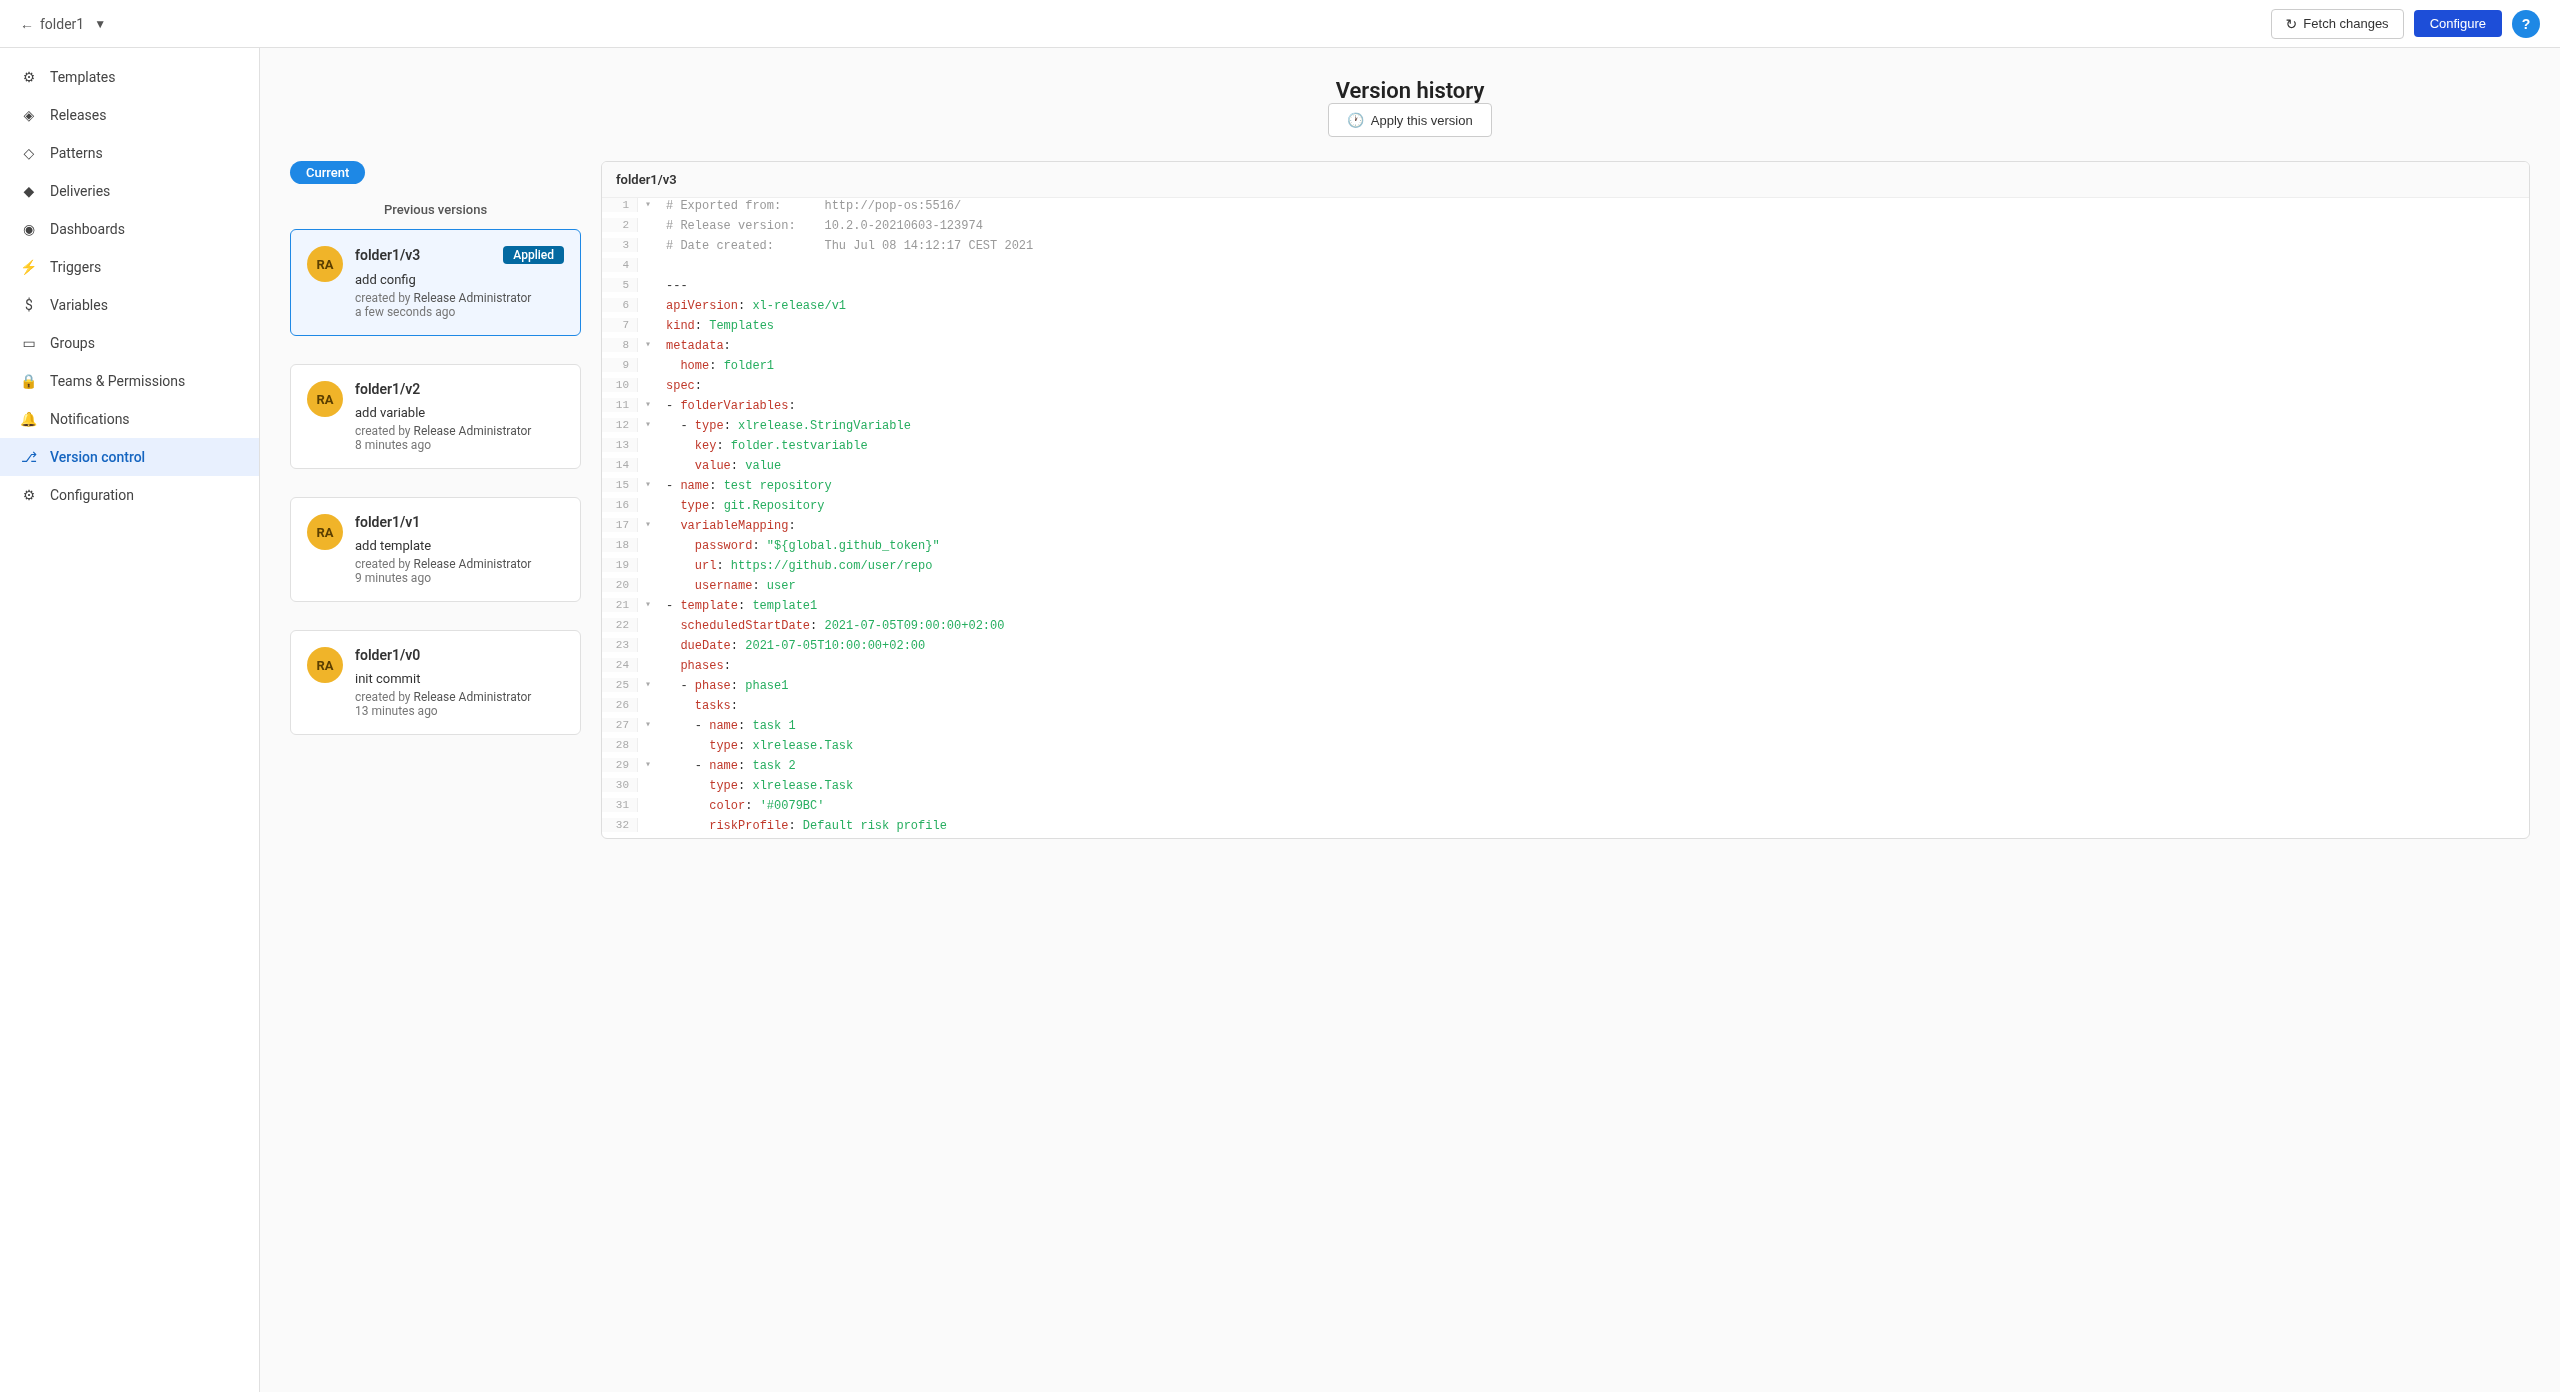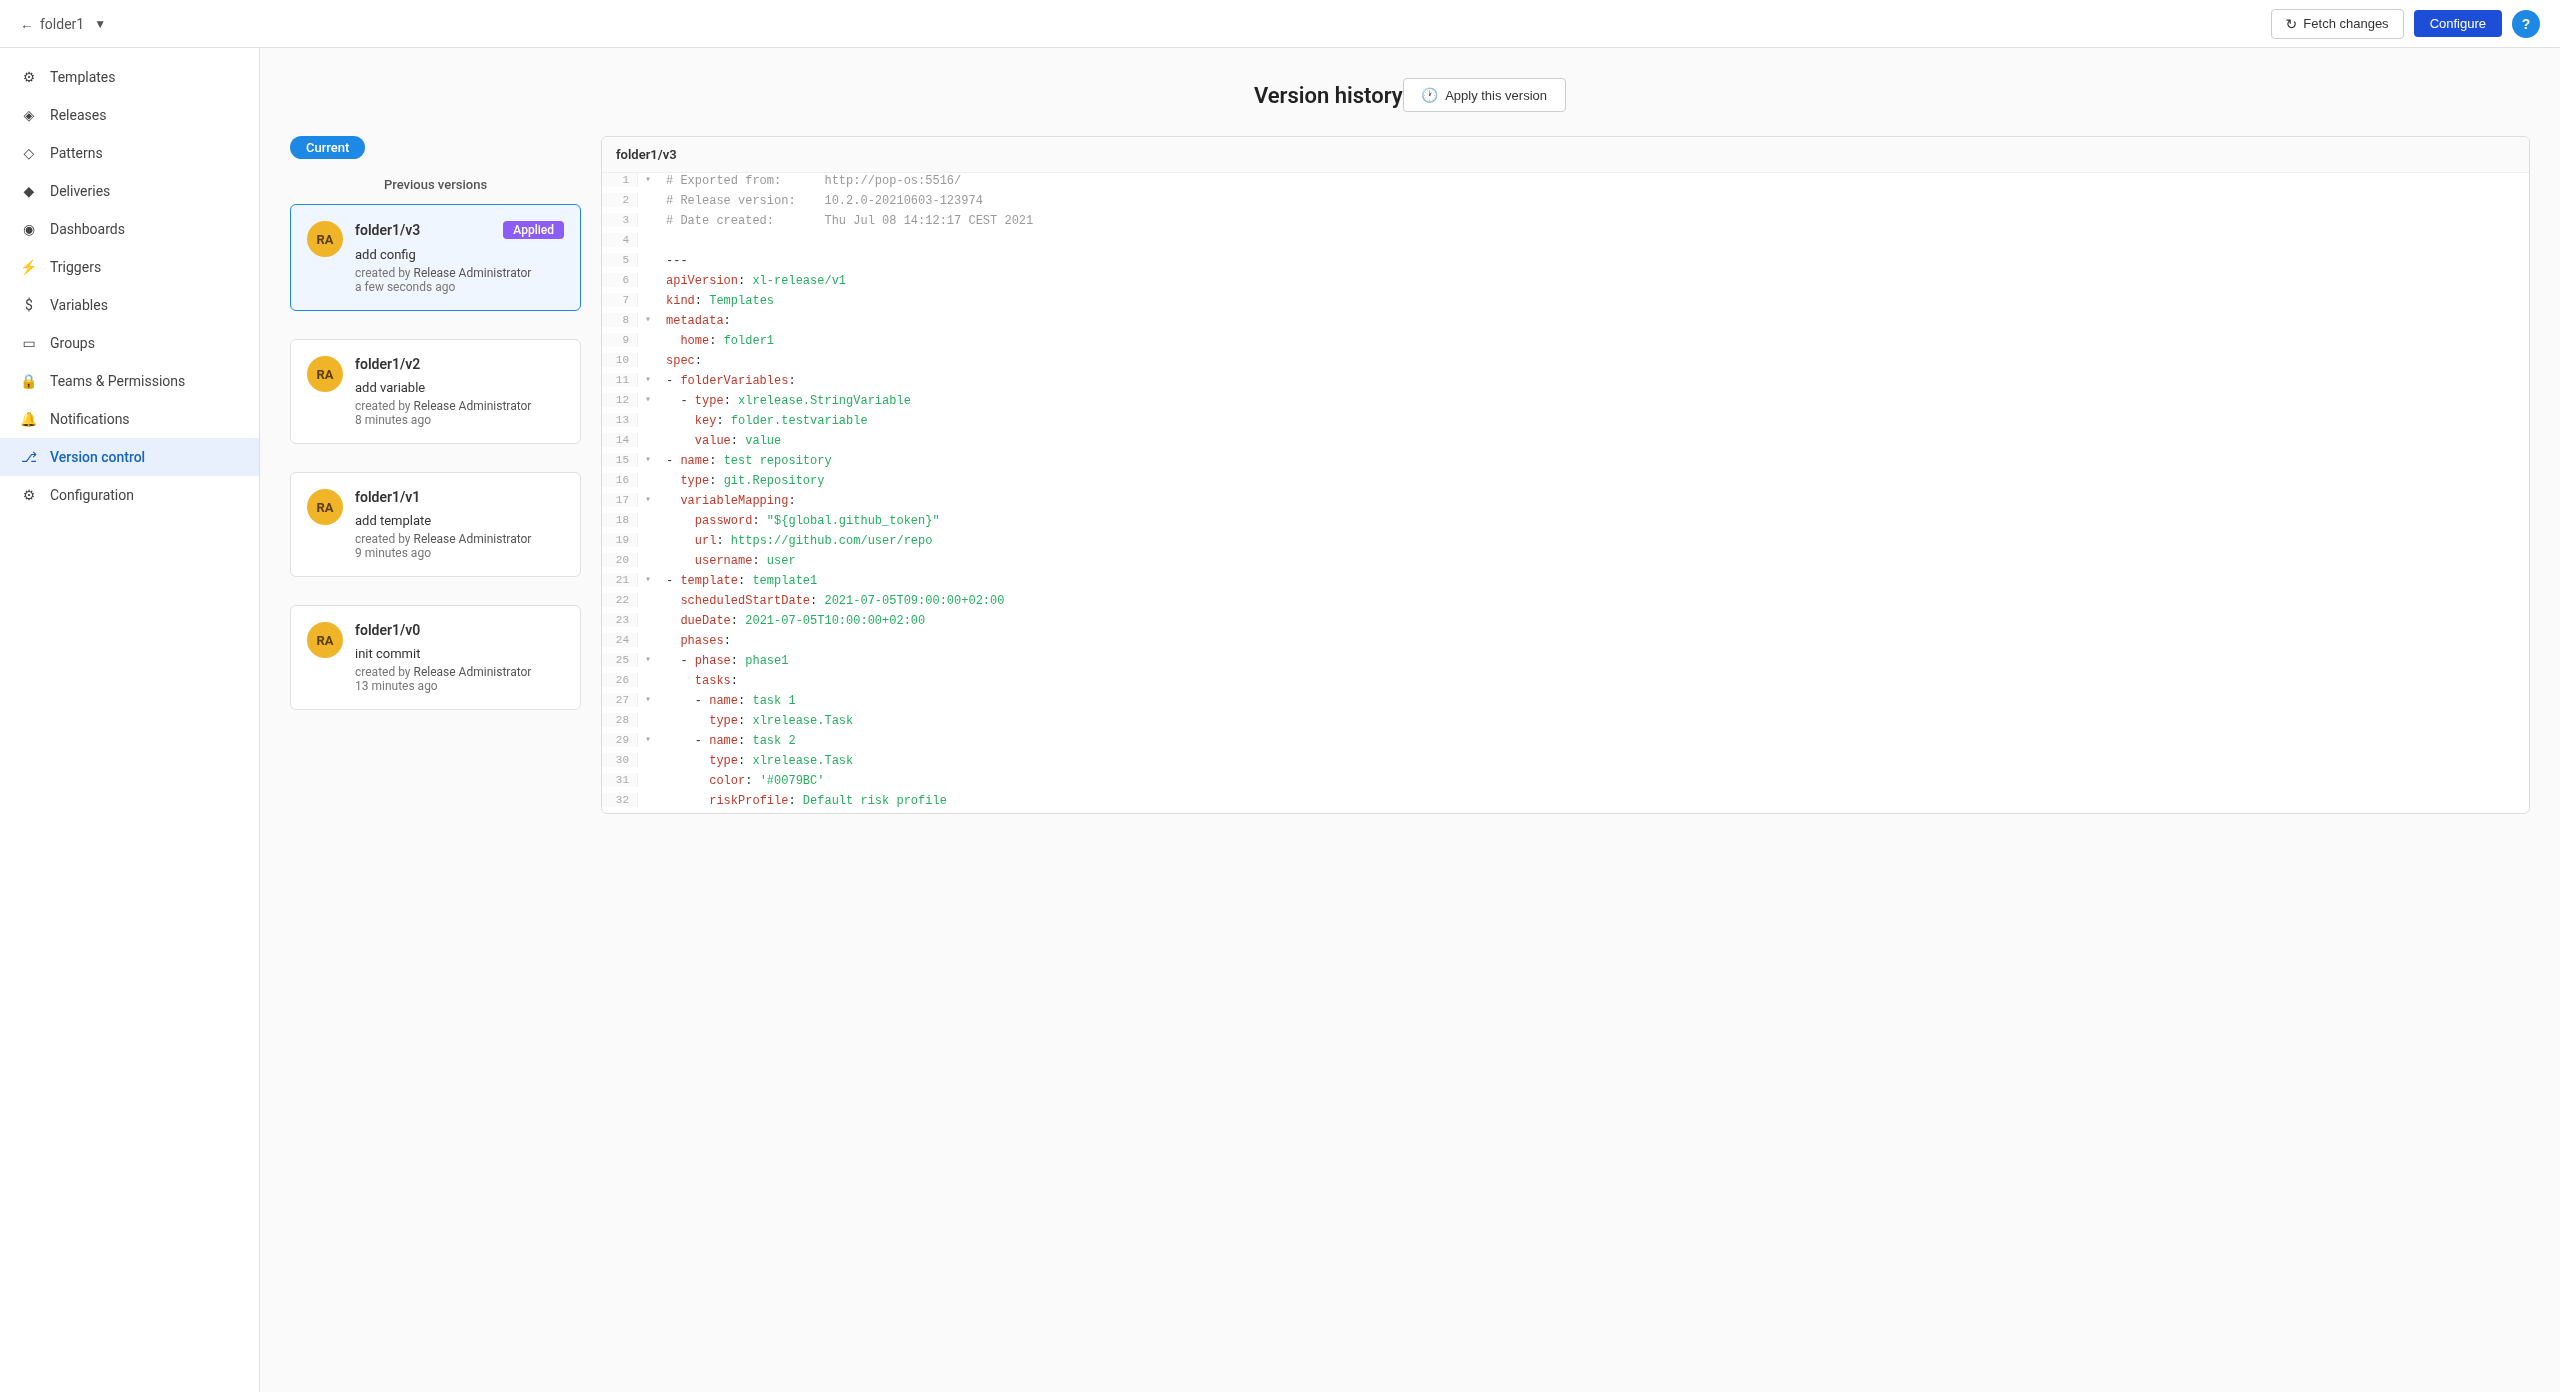--- a/index.html
+++ b/index.html
@@ -18,39 +18,39 @@
     .main-layout { display: flex; flex: 1; overflow: hidden; }
 
     
     .sidebar { width: 260px; background: #fff; border-right: 1px solid #e0e0e0; padding: 10px 0; flex-shrink: 0; overflow-y: auto; }
     .sidebar-item { display: flex; align-items: center; gap: 12px; padding: 10px 20px; font-size: 14px; color: #444; cursor: pointer; }
     .sidebar-item.active { background: #e8f0fe; color: #1565c0; font-weight: 500; }
     .sidebar-icon { width: 18px; height: 18px; display: flex; align-items: center; justify-content: center; flex-shrink: 0; }
 
     
     .content { flex: 1; overflow: auto; padding: 30px; background: #fafafa; }
-    .content-header { display: flex; align-items: center; justify-content: center; margin-bottom: 24px; }
+    .content-header { display: flex; align-items: center; justify-content: center; margin-bottom: 24px; flex-direction: column; }
     .page-title { font-size: 22px; font-weight: 600; color: #222; }
     .btn-apply { background: #fff; border: 1px solid #ccc; border-radius: 4px; padding: 8px 18px; font-size: 13px; cursor: pointer; display: flex; align-items: center; gap: 6px; color: #333; }
 
     
     .two-col { display: flex; gap: 20px; }
     .left-col { width: 291px; flex-shrink: 0; }
     .right-col { flex: 1; }
 
     
     .current-badge { display: inline-block; background: #1e88e5; color: #fff; border-radius: 20px; padding: 4px 16px; font-size: 13px; font-weight: 500; margin-bottom: 18px; }
 
     
     .section-label { font-size: 13px; color: #555; margin-bottom: 12px; font-weight: 500; text-align: center; }
     .version-card { background: #fff; border: 1px solid #e0e0e0; border-radius: 6px; padding: 16px; margin-bottom: 28px; cursor: pointer; }
     .version-card.selected { border-color: #1e88e5; background: #f0f6ff; }
     .version-card-header { display: flex; align-items: center; justify-content: space-between; margin-bottom: 8px; }
     .version-name { font-size: 14px; font-weight: 600; color: #333; }
-    .applied-badge { background: #8b5cf6; color: #fff; border-radius: 4px; padding: 2px 10px; font-size: 12px; font-weight: 500; }
+    .applied-badge { background: #0369a1; color: #fff; border-radius: 4px; padding: 2px 10px; font-size: 12px; font-weight: 500; }
     .version-desc { font-size: 13px; color: #333; margin-bottom: 4px; }
     .version-meta { font-size: 12px; color: #777; }
     .version-meta span { color: #555; }
     .avatar { width: 36px; height: 36px; background: #f0b429; border-radius: 50%; display: flex; align-items: center; justify-content: center; font-size: 13px; font-weight: 700; color: #5a3e00; flex-shrink: 0; }
     .version-card-body { display: flex; align-items: flex-start; gap: 12px; }
     .version-info { flex: 1; }
 
     
     .code-panel { background: #fff; border: 1px solid #ddd; border-radius: 6px; overflow: hidden; }
     .code-panel-title { font-size: 13px; font-weight: 600; color: #333; padding: 10px 14px; border-bottom: 1px solid #eee; background: #fafafa; }

